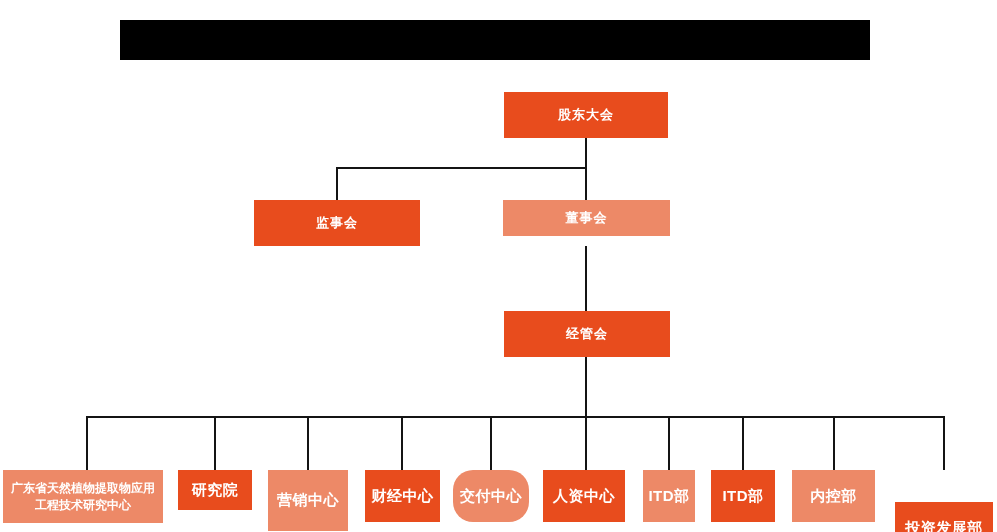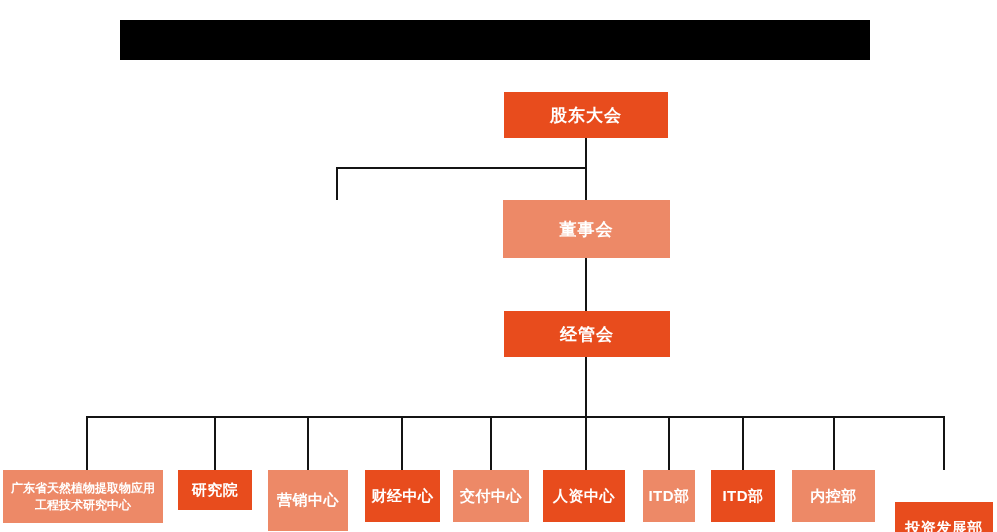--- a/index.html
+++ b/index.html
@@ -29,21 +29,21 @@
     align-items: center;
     justify-content: center;
     text-align: center;
     color: var(--node-text, #ffffff);
     font-weight: bold;
     box-sizing: border-box;
     letter-spacing: 1px;
   }
   .node.dark  { background: var(--dark,  #e84c1d); }
   .node.light { background: var(--light, #ed8967); }
-  .lvl-top { font-size: 17px; }
+  .lvl-top { font-size: 13px; }
   .lvl-bottom { font-size: 15px; letter-spacing: 0.5px; }
   .lvl-bottom-small {
     font-size: 12px;
     line-height: 1.35;
     letter-spacing: 0;
     padding: 14px 3px;
   }
   .line {
     position: absolute;
     background: var(--line, #141414);
@@ -68,28 +68,29 @@
   <div class="line" style="left:401px; top:416px; width:2px; height:54px;"></div>
   <div class="line" style="left:490px; top:416px; width:2px; height:54px;"></div>
   <div class="line" style="left:585px; top:416px; width:2px; height:54px;"></div>
   <div class="line" style="left:668px; top:416px; width:2px; height:54px;"></div>
   <div class="line" style="left:742px; top:416px; width:2px; height:54px;"></div>
   <div class="line" style="left:833px; top:416px; width:2px; height:54px;"></div>
   <div class="line" style="left:943px; top:416px; width:2px; height:54px;"></div>
 
   <div class="node dark lvl-top" style="left:504px; top:92px; width:164px; height:46px;">股东大会</div>
 
-  <div class="node light lvl-top" style="left:503px; top:200px; width:167px; height:58px;font-family:Liberation Serif, serif;">董事会</div>
+  <div class="node dark lvl-top" style="left:254px; top:200px; width:166px; height:46px;">监事会</div>
+  <div class="node light lvl-top" style="left:503px; top:200px; width:167px; height:36px;font-family:Liberation Serif, serif;">董事会</div>
 
   <div class="node dark lvl-top" style="left:504px; top:311px; width:166px; height:46px;">经管会</div>
 
   <div class="node light lvl-bottom lvl-bottom-small" style="left:3px; top:470px; width:160px; height:53px;">广东省天然植物提取物应用工程技术研究中心</div>
   <div class="node dark lvl-bottom" style="left:178px; top:470px; width:74px; height:40px;">研究院</div>
   <div class="node light lvl-bottom" style="left:268px; top:470px; width:80px; height:61px;">营销中心</div>
   <div class="node dark lvl-bottom" style="left:365px; top:470px; width:75px; height:52px;">财经中心</div>
-  <div class="node light lvl-bottom" style="left:453px; top:470px; width:76px; height:52px;">交付中心</div>
+  <div class="node light lvl-bottom" style="left:453px; top:470px; width:76px; height:52px;border-radius:20px;">交付中心</div>
   <div class="node dark lvl-bottom" style="left:543px; top:470px; width:82px; height:52px;">人资中心</div>
   <div class="node light lvl-bottom" style="left:643px; top:470px; width:52px; height:52px;">ITD部</div>
   <div class="node dark lvl-bottom" style="left:711px; top:470px; width:64px; height:52px;">ITD部</div>
   <div class="node light lvl-bottom" style="left:792px; top:470px; width:83px; height:52px;">内控部</div>
   <div class="node dark lvl-bottom" style="left:895px; top:470px; width:98px; height:52px;margin-top:32px;">投资发展部</div>
 
 </div>
 
 </body></html>

